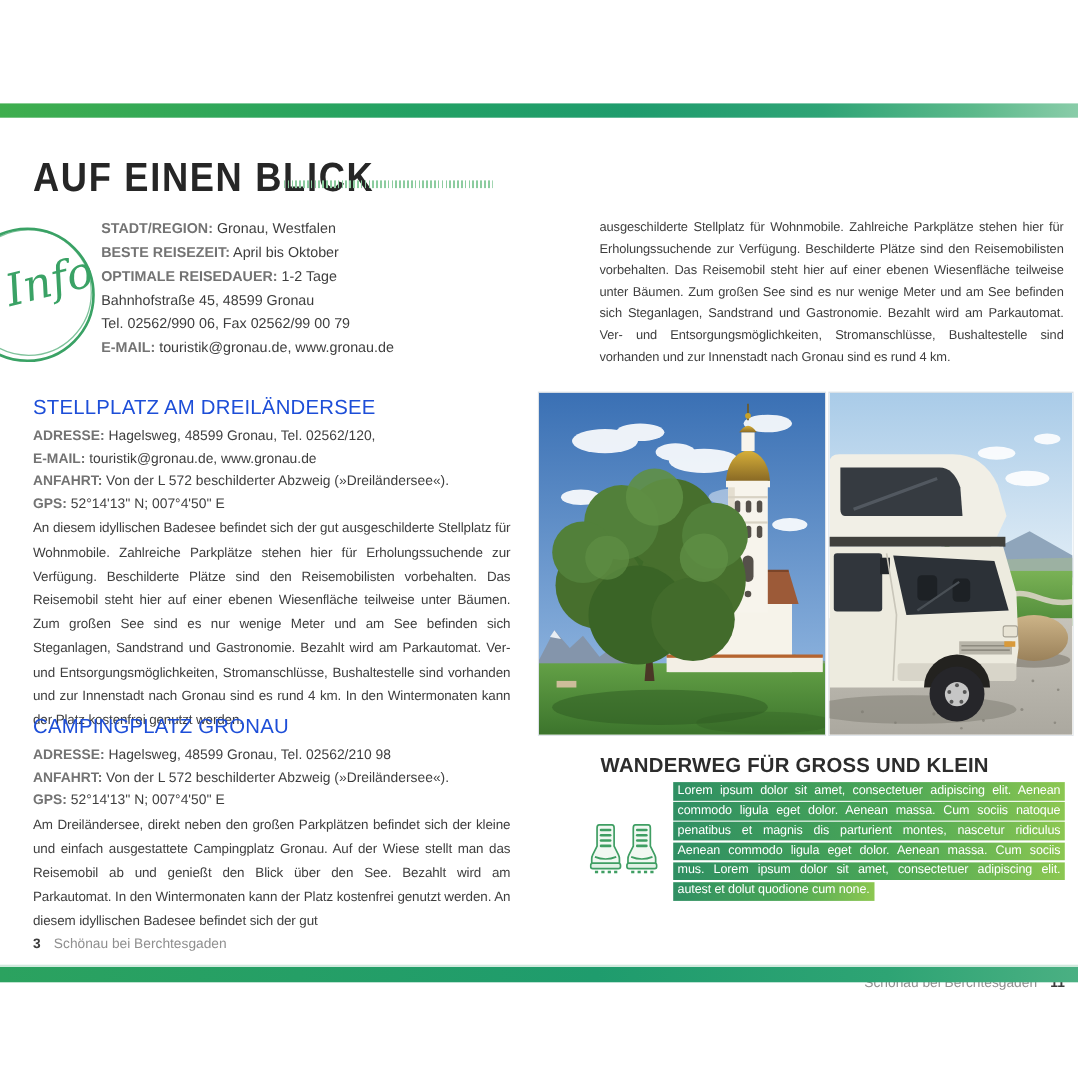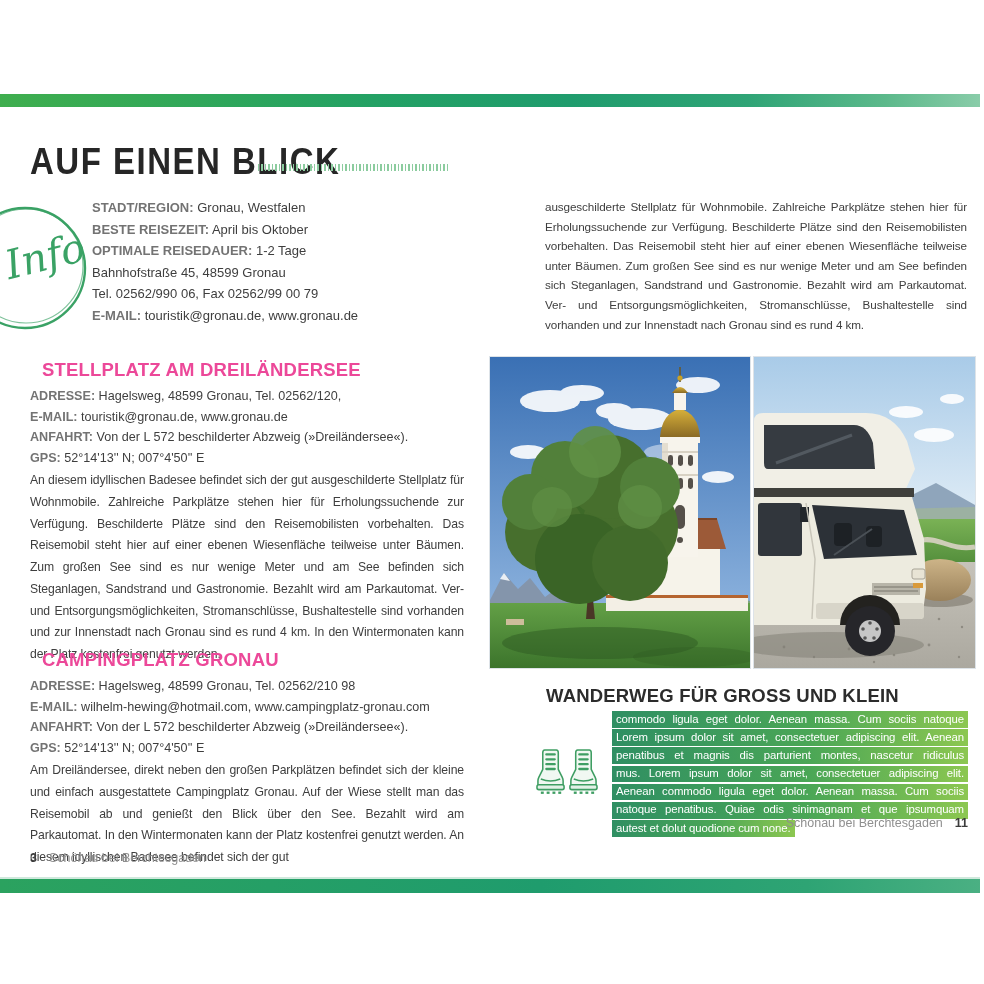--- a/index.html
+++ b/index.html
@@ -26,21 +26,21 @@
     transform:rotate(-14deg);}
 
   
   .info-lines{position:absolute;left:92px;top:197px;width:390px;font-size:13px;line-height:21.6px;color:#3e3e3e;}
   .info-row{white-space:nowrap;}
   .lbl{font-weight:bold;color:#737373;}
 
   
   .section-1{position:absolute;left:30px;top:359px;width:434px;}
   .section-2{position:absolute;left:30px;top:649px;width:434px;}
-  .sec-heading{font-size:18.5px;font-weight:bold;letter-spacing:.2px;color:#ec4899;margin:0 0 5px 12px;}
+  .sec-heading{font-size:18.5px;font-weight:normal;letter-spacing:.2px;color:#1d4ed8;margin:0 0 5px 0;}
   .details{font-size:12.6px;line-height:20.6px;}
   .detail{white-space:nowrap;overflow:hidden;}
   .sec-body{font-size:12.2px;line-height:21.7px;letter-spacing:-0.1px;text-align:justify;margin-top:2px;color:#3e3e3e;}
 
   
   .right-par{position:absolute;left:545px;top:197px;width:422px;max-height:157px;overflow:hidden;
     font-size:11.7px;line-height:19.6px;letter-spacing:-0.1px;text-align:justify;color:#3e3e3e;}
 
   .photo{position:absolute;top:357px;height:311px;box-shadow:0 0 0 1px #dde3e8;}
   .photo-church{left:490px;width:260px;}
@@ -51,21 +51,21 @@
   .hl-block{position:absolute;left:612px;top:711px;width:356px;}
   .hl-line{font-size:11.4px;line-height:13.6px;letter-spacing:-0.1px;margin-bottom:1.6px;padding:1.5px 4px;
     color:#ffffff;white-space:nowrap;overflow:hidden;text-align-last:justify;
     background:linear-gradient(90deg,var(--highlight-left,#2f8f63) 0%,#4aa656 55%,var(--highlight-right,#8cc751) 100%);}
   .hl-line:last-child{text-align-last:left;width:-moz-fit-content;width:fit-content;max-width:100%;}
 
   .boots{position:absolute;left:536px;top:747px;width:62px;height:52px;}
 
   
   .footer-left{position:absolute;left:30px;top:851px;font-size:12.5px;color:#8f8f8f;white-space:nowrap;}
-  .footer-right{position:absolute;left:640px;top:816px;width:328px;text-align:right;font-size:12.5px;color:#8f8f8f;white-space:nowrap;}
+  .footer-right{position:absolute;left:640px;top:886px;width:328px;text-align:right;font-size:12.5px;color:#8f8f8f;white-space:nowrap;}
   .pagenum{font-weight:bold;color:#3c3c3c;}
   .footer-left .pagenum{margin-right:12px;}
   .footer-right .pagenum{margin-left:12px;}
 </style>
 </head>
 <body>
 
 <div id="page">
 
   <div class="bar-top"></div>
@@ -111,21 +111,20 @@
       </div>
     <div class="sec-body">An diesem idyllischen Badesee befindet sich der gut ausgeschilderte Stellplatz für Wohnmobile. Zahlreiche Parkplätze stehen hier für Erholungssuchende zur Verfügung. Beschilderte Plätze sind den Reisemobilisten vorbehalten. Das Reisemobil steht hier auf einer ebenen Wiesenfläche teilweise unter Bäumen. Zum großen See sind es nur wenige Meter und am See befinden sich Steganlagen, Sandstrand und Gastronomie. Bezahlt wird am Parkautomat. Ver- und Entsorgungsmöglichkeiten, Stromanschlüsse, Bushaltestelle sind vorhanden und zur Innenstadt nach Gronau sind es rund 4 km. In den Wintermonaten kann der Platz kostenfrei genutzt werden.</div>
   </div>
 
   <div class="section-2">
     <h2 class="sec-heading">CAMPINGPLATZ GRONAU</h2>
     <div class="details">
 
         <div class="detail"><span class="lbl">ADRESSE:</span><span> Hagelsweg, 48599 Gronau, Tel. 02562/210 98</span></div>
 
-        <div class="detail"><span class="lbl">E-MAIL:</span><span> wilhelm-hewing@hotmail.com, www.campingplatz-gronau.com</span></div>
 
         <div class="detail"><span class="lbl">ANFAHRT:</span><span> Von der L 572 beschilderter Abzweig (»Dreiländersee«).</span></div>
 
         <div class="detail"><span class="lbl">GPS:</span><span> 52°14'13'' N; 007°4'50'' E</span></div>
       </div>
     <div class="sec-body">Am Dreiländersee, direkt neben den großen Parkplätzen befindet sich der kleine und einfach ausgestattete Campingplatz Gronau. Auf der Wiese stellt man das Reisemobil ab und genießt den Blick über den See. Bezahlt wird am Parkautomat. In den Wintermonaten kann der Platz kostenfrei genutzt werden. An diesem idyllischen Badesee befindet sich der gut</div>
   </div>
 
   <div class="right-par">ausgeschilderte Stellplatz für Wohnmobile. Zahlreiche Parkplätze stehen hier für Erholungssuchende zur Verfügung. Beschilderte Plätze sind den Reisemobilisten vorbehalten. Das Reisemobil steht hier auf einer ebenen Wiesenfläche teilweise unter Bäumen. Zum großen See sind es nur wenige Meter und am See befinden sich Steganlagen, Sandstrand und Gastronomie. Bezahlt wird am Parkautomat. Ver- und Entsorgungsmöglichkeiten, Stromanschlüsse, Bushaltestelle sind vorhanden und zur Innenstadt nach Gronau sind es rund 4 km.</div>
 
@@ -332,31 +331,30 @@
             <rect x="17" y="46" width="3" height="2.4"></rect>
               <rect x="23" y="46" width="3" height="2.4"></rect>
           </g>
         </g>
       </g>
     </svg>
   </div>
 
   <div class="hl-block">
 
+      <div class="hl-line">Lorem ipsum dolor sit amet, consectetuer adipiscing elit. Aenean</div>
+
       <div class="hl-line">commodo ligula eget dolor. Aenean massa. Cum sociis natoque</div>
 
-      <div class="hl-line">Lorem ipsum dolor sit amet, consectetuer adipiscing elit. Aenean</div>
-
       <div class="hl-line">penatibus et magnis dis parturient montes, nascetur ridiculus</div>
 
+      <div class="hl-line">Aenean commodo ligula eget dolor. Aenean massa. Cum sociis</div>
+
       <div class="hl-line">mus. Lorem ipsum dolor sit amet, consectetuer adipiscing elit.</div>
 
-      <div class="hl-line">Aenean commodo ligula eget dolor. Aenean massa. Cum sociis</div>
-
-      <div class="hl-line">natoque penatibus. Quiae odis sinimagnam et que ipsumquam</div>
 
       <div class="hl-line">autest et dolut quodione cum none.</div>
     </div>
 
   <div class="footer-left"><span class="pagenum">3</span><span>Schönau bei Berchtesgaden</span></div>
   <div class="footer-right"><span>Schönau bei Berchtesgaden</span><span class="pagenum">11</span></div>
 
   <div class="bar-bottom"></div>
 </div>
 

